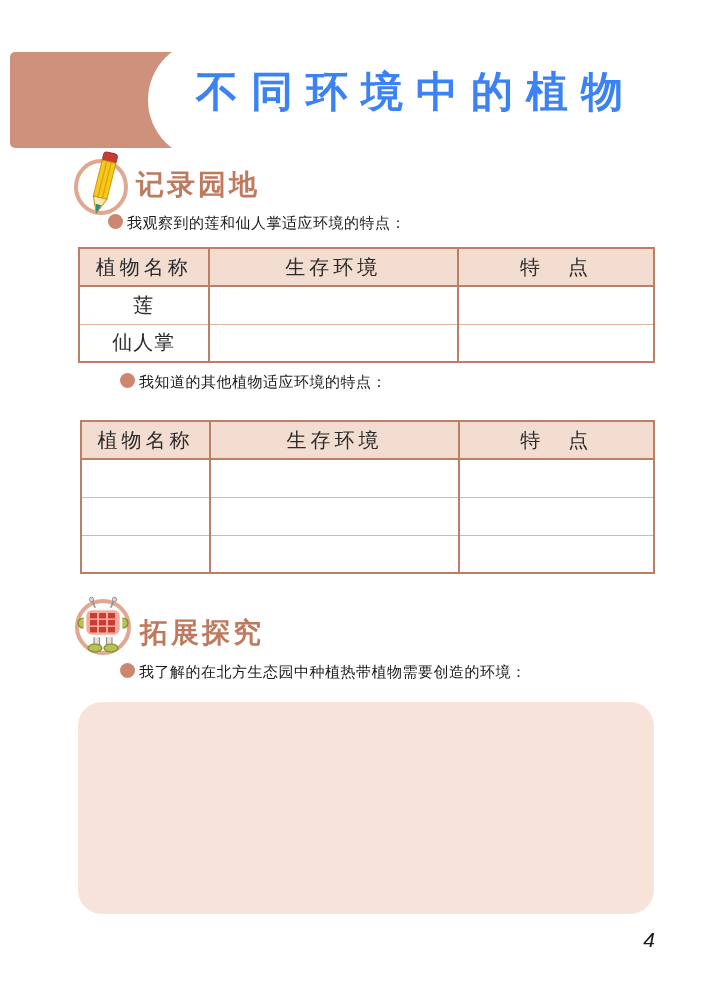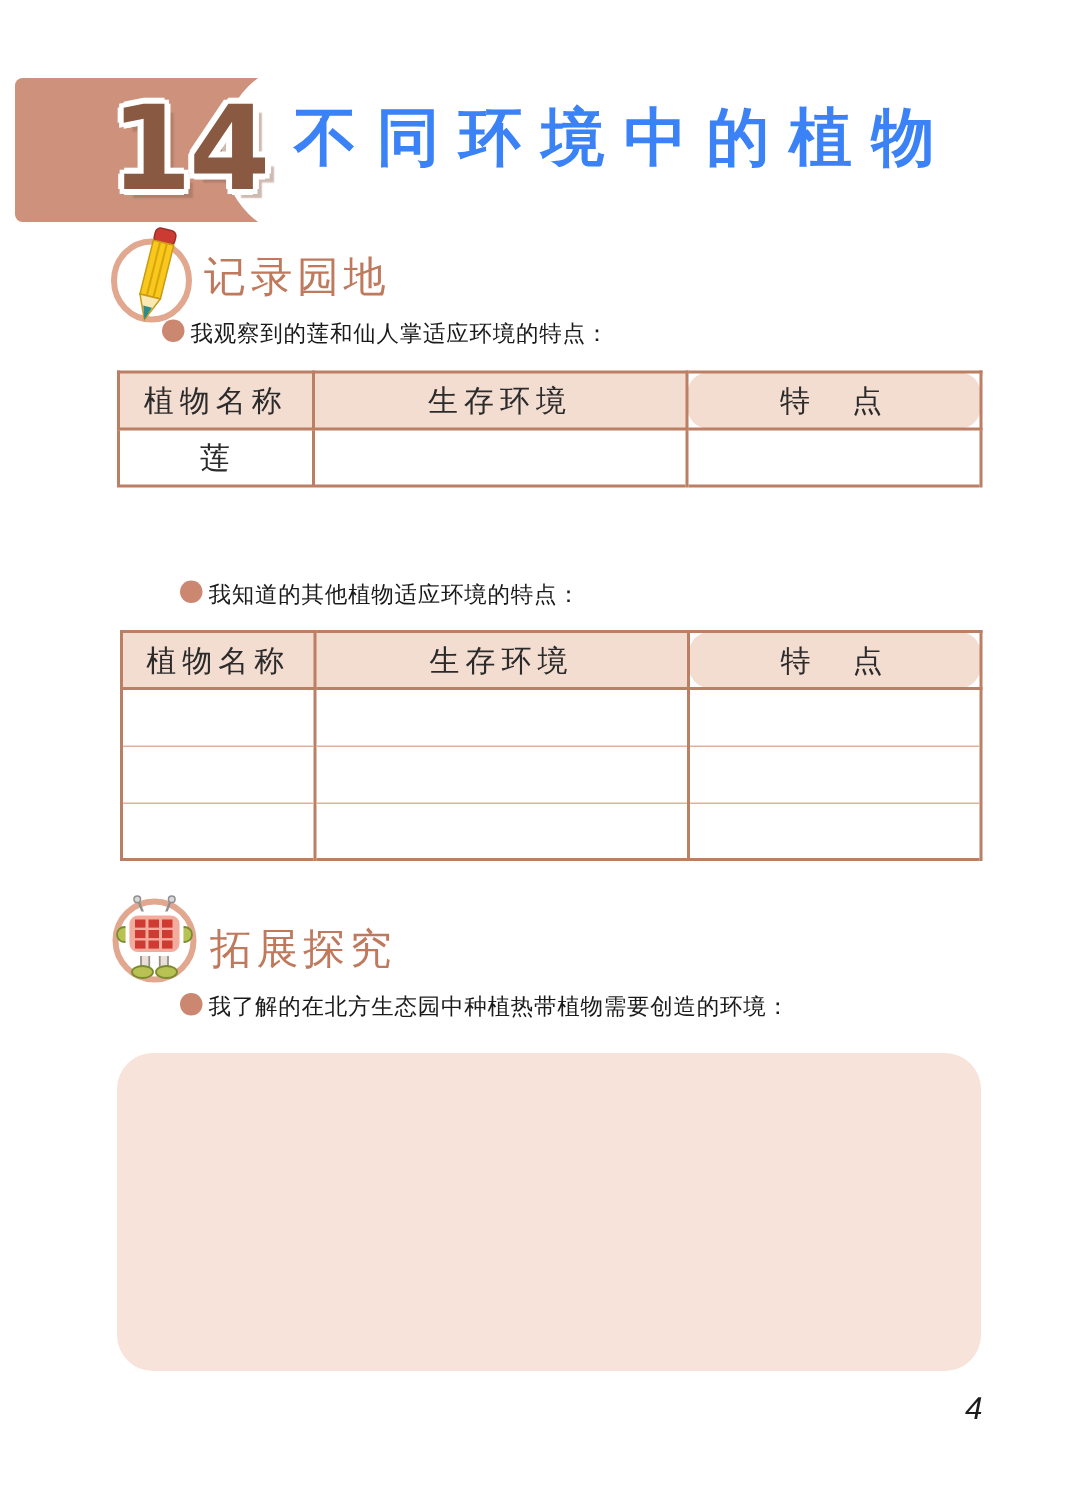--- a/index.html
+++ b/index.html
@@ -32,21 +32,21 @@
   .lesson-title {
     position:absolute; left:196px; top:66px; width:480px;
     font-family:"Liberation Sans", sans-serif; font-weight:700;
     font-size:42px; line-height:52px; letter-spacing:13px; color:#3b82f6;
     white-space:nowrap;
   }
 
   
   .sec-icon { position:absolute; }
   .sec-heading {
-    position:absolute; font-weight:400; color:#bf7a5e;
+    position:absolute; font-weight:700; color:#bf7a5e;
     font-size:28px; letter-spacing:3px; white-space:nowrap;
   }
 
   
   .prompt {
     position:absolute; font-size:15px; color:#1a1a1a;
     letter-spacing:0.5px; white-space:nowrap; line-height:24px;
   }
   .bullet {
     display:inline-block; width:15px; height:15px; border-radius:50%;
@@ -65,41 +65,40 @@
   }
   .wb-table td {
     border-left:2px solid #bb7f65; border-right:2px solid #bb7f65;
     border-top:1.5px solid #dfb29b; border-bottom:1.5px solid #dfb29b;
     font-size:20px; color:#2b2b2b; height:38px; text-align:center;
     letter-spacing:1px;
   }
   .wb-table tr:first-child th { border-bottom:2px solid #bb7f65; }
   .col-name { width:121px; }
   .col-env  { width:233px; }
-  .col-feat { width:183px;border-radius:15px; }
+  .col-feat { width:183px; }
 
   
   .answer-box {
     position:absolute; left:78px; top:702px; width:576px; height:212px;
     background:#f7e3d9; border-radius:24px;
   }
   .page-num {
     position:absolute; left:580px; top:928px; width:75px;
     text-align:right; font-style:italic; font-size:21px; color:#1c1c1c;
     font-family:"Liberation Sans", sans-serif;
   }
 </style>
 </head>
 <body>
 
 <div class="page">
 
   <div class="banner"></div>
   <div class="banner-cut"></div>
-  <div class="lesson-num">14</div>
   <div class="lesson-title">不同环境中的植物</div>
 
   <div class="sec-icon" style="left:72px; top:150px;">
     <svg width="62" height="70" viewBox="0 0 62 70">
       <ellipse cx="29" cy="37" rx="25" ry="26" fill="none" stroke="#e2a78f" stroke-width="4"></ellipse>
       <g transform="rotate(14 31 36)">
         <rect x="24" y="2" width="14" height="10" rx="3.5" fill="#cc3b33" stroke="#993028" stroke-width="1"></rect>
         <rect x="24" y="11" width="14" height="37" fill="#f8c81c" stroke="#c99a14" stroke-width="1"></rect>
         <line x1="28.7" y1="11" x2="28.7" y2="48" stroke="#d9a50e" stroke-width="1.4"></line>
         <line x1="33.3" y1="11" x2="33.3" y2="48" stroke="#d9a50e" stroke-width="1.4"></line>
@@ -119,24 +118,29 @@
         <tr>
       <th class="col-name">植物名称</th>
       <th class="col-env">生存环境</th>
       <th class="col-feat">特　点</th>
     </tr>
     <tr>
       <td>莲</td>
       <td></td>
       <td></td>
     </tr>
+    <tr>
+      <td>仙人掌</td>
+      <td></td>
+      <td></td>
+    </tr>
   </tbody>
     </table>
 
-  <div class="prompt" style="left:120px; top:385px;">
+  <div class="prompt" style="left:120px; top:370px;">
     <span class="bullet"></span><span>我知道的其他植物适应环境的特点：</span>
   </div>
 
   <table class="wb-table" style="left:80px; top:420px; width:575px;">
     <tbody>
         <tr>
       <th class="col-name">植物名称</th>
       <th class="col-env">生存环境</th>
       <th class="col-feat">特　点</th>
     </tr>

